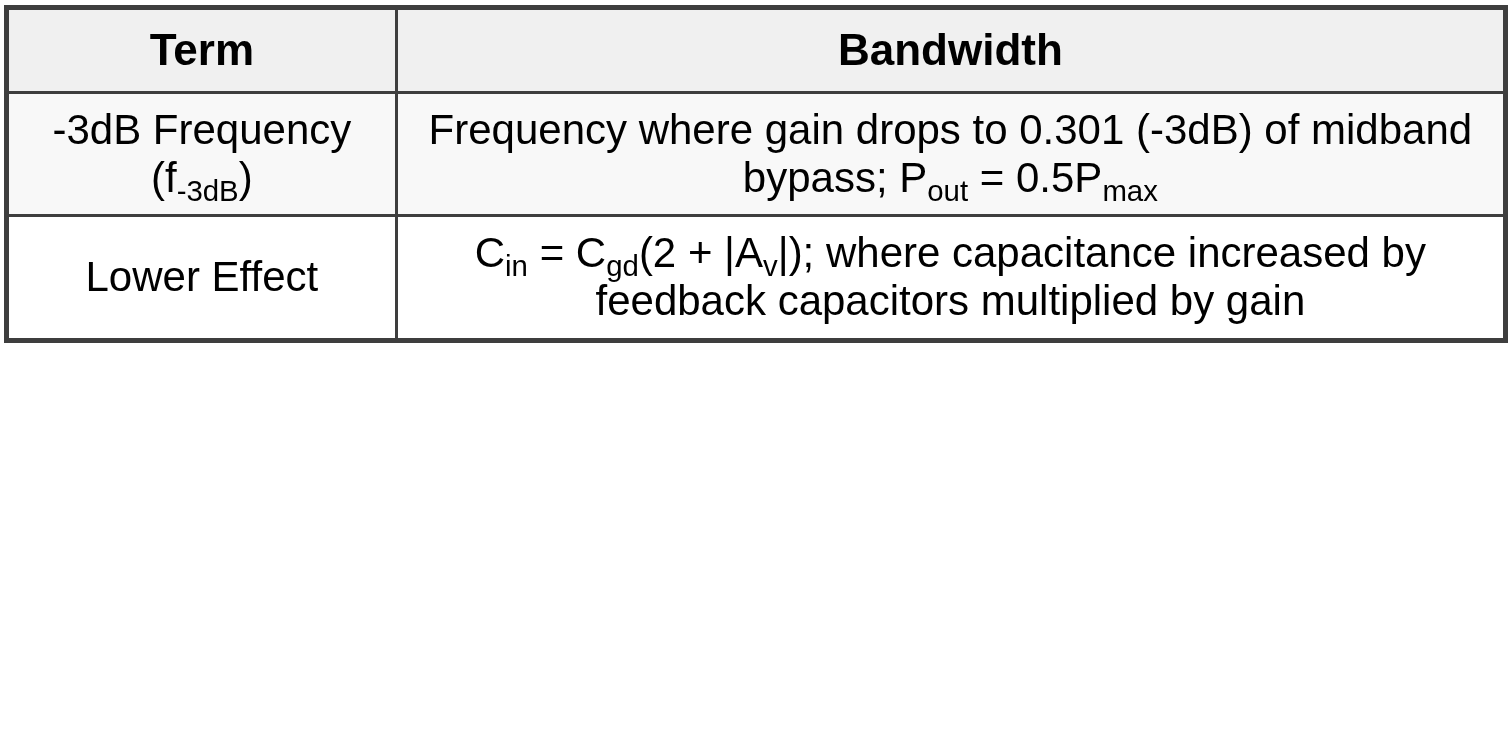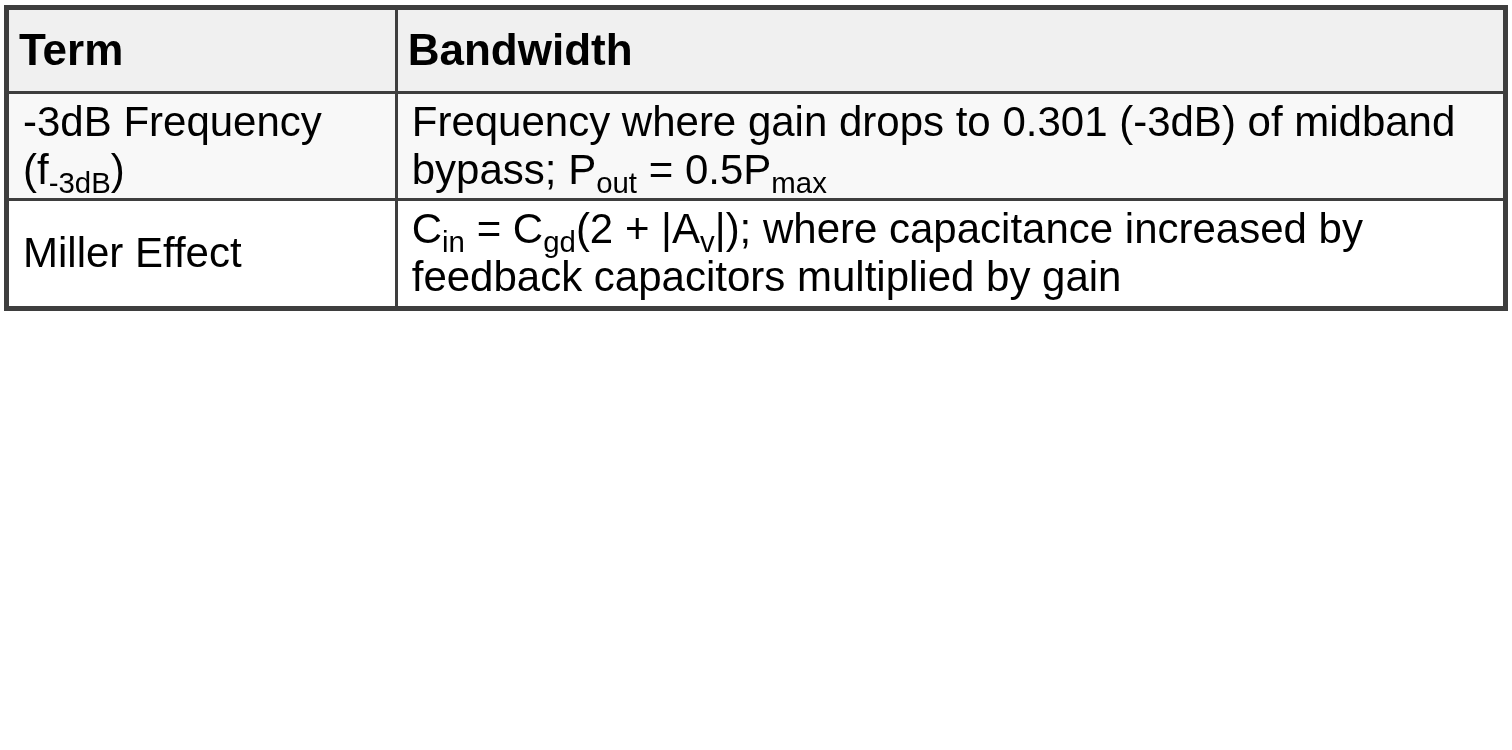--- a/index.html
+++ b/index.html
@@ -24,35 +24,35 @@
   }
   table.def-table {
     width: 100%;
     border-collapse: collapse;
     border: 5px solid var(--border);
     table-layout: fixed;
   }
   col.term-col { width: 26%; }
   th, td {
     border: 3px solid var(--border);
-    text-align: left;
+    text-align: center;
     vertical-align: middle;
   }
   th {
     background: var(--header-bg);
     font-size: 44px;
     font-weight: bold;
     line-height: 1.15;
     padding: 15px 10px;
   }
   td {
     font-size: 42px;
     font-weight: normal;
     line-height: 1.15;
-    padding: 4px 14px;
+    padding: 12px 14px;
     background: var(--plain-bg);
   }
   tbody tr:nth-child(odd) td { background: var(--stripe-bg); }
   tbody tr:nth-child(even) td { background: var(--plain-bg); }
   sub {
     font-size: 0.7em;
     line-height: 0;
   }
 </style>
 </head>
@@ -68,17 +68,17 @@
       <th>Term</th>
       <th>Bandwidth</th>
     </tr>
   </thead>
   <tbody>
       <tr>
         <td><span>-3dB Frequency</span><br><span>(f</span><sub>-3dB</sub><span>)</span></td>
         <td><span>Frequency where gain drops to 0.301 (-3dB) of midband</span><br><span>bypass; P</span><sub>out</sub><span> = 0.5P</span><sub>max</sub></td>
       </tr>
       <tr>
-        <td><span>Miller Effect</span></td>
+        <td><span>Lower Effect</span></td>
         <td><span>C</span><sub>in</sub><span> = C</span><sub>gd</sub><span>(2 + |A</span><sub>v</sub><span>|); where capacitance increased by</span><br><span>feedback capacitors multiplied by gain</span></td>
       </tr>
     </tbody>
 </table>
 
 </body></html>

